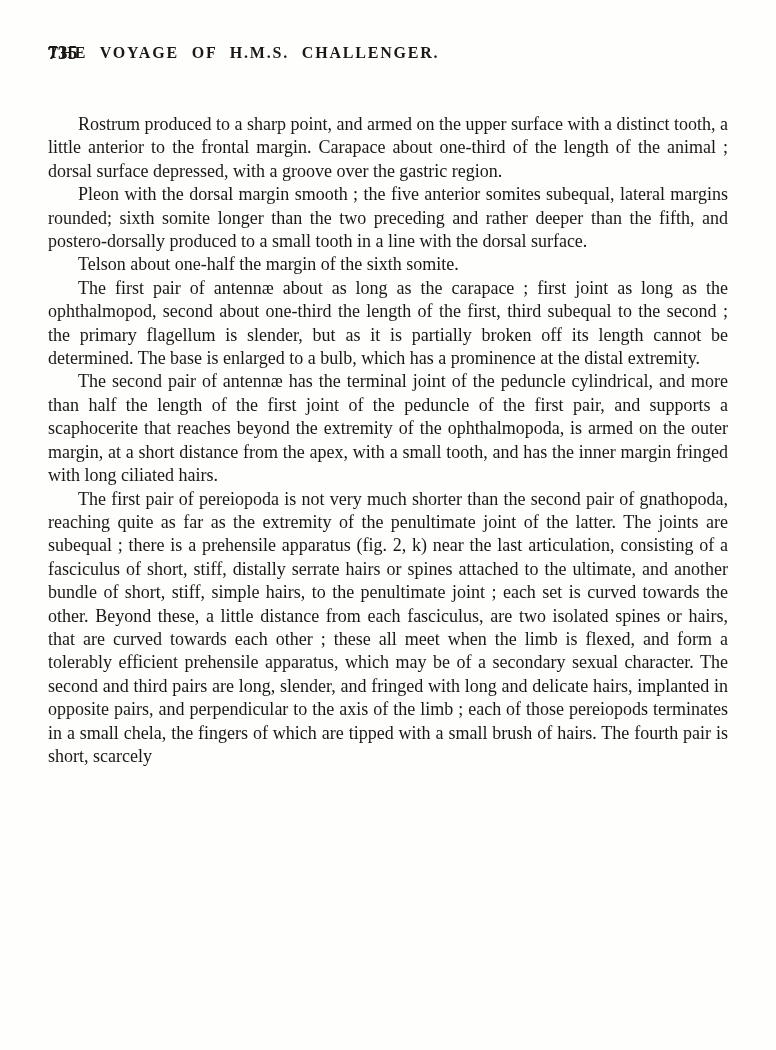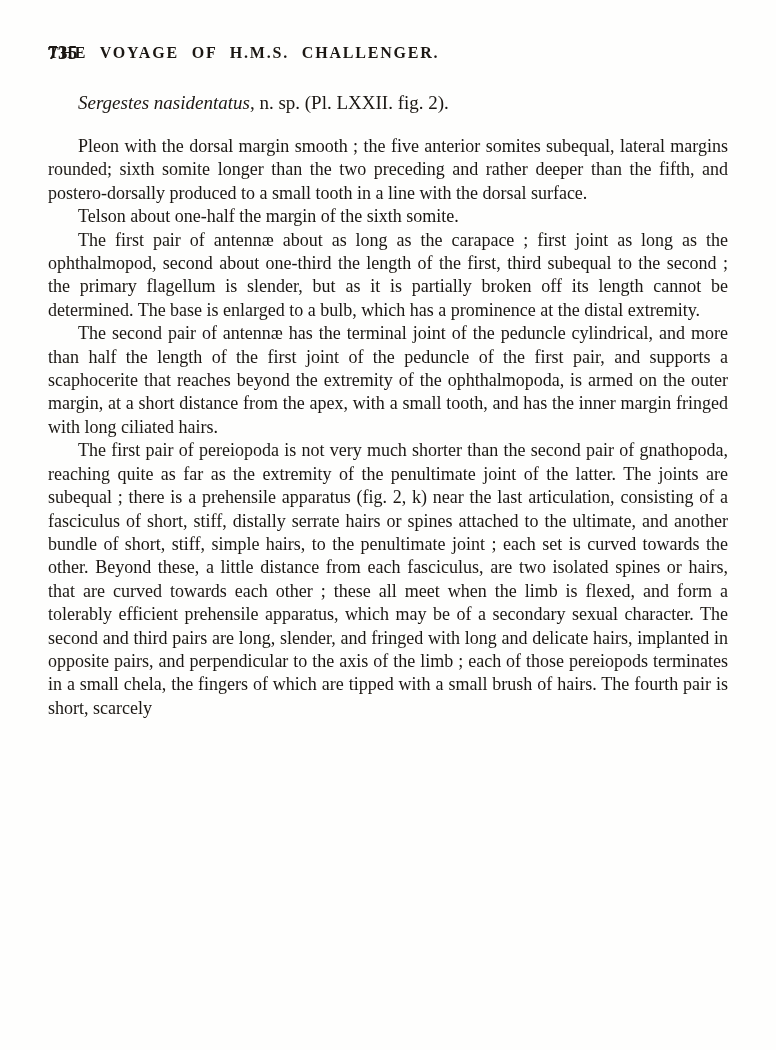--- a/index.html
+++ b/index.html
@@ -73,26 +73,24 @@
 
 <div class="page">
 
   <div class="header-row">
     <div class="page-number">735</div>
     <div class="running-title">THE VOYAGE OF H.M.S. CHALLENGER.</div>
   </div>
 
   <div class="content">
 
-    <p class="species-heading">
-      <span class="species-name">Sergestes nasidentatus</span><span>, n. sp. (Pl. LXXII. fig. 2).</span>
-    </p>
 
     <div class="body-text">
 
+    <p class="para">Rostrum produced to a sharp point, and armed on the upper surface with a distinct tooth, a little anterior to the frontal margin.  Carapace about one-third of the length of the animal ; dorsal surface depressed, with a groove over the gastric region.</p>
         <p class="para">Pleon with the dorsal margin smooth ; the five anterior somites subequal, lateral margins rounded; sixth somite longer than the two preceding and rather deeper than the fifth, and postero-dorsally produced to a small tooth in a line with the dorsal surface.</p>
         <p class="para">Telson about one-half the margin of the sixth somite.</p>
         <p class="para">The first pair of antennæ about as long as the carapace ; first joint as long as the ophthalmopod, second about one-third the length of the first, third subequal to the second ; the primary flagellum is slender, but as it is partially broken off its length cannot be determined.  The base is enlarged to a bulb, which has a prominence at the distal extremity.</p>
         <p class="para">The second pair of antennæ has the terminal joint of the peduncle cylindrical, and more than half the length of the first joint of the peduncle of the first pair, and supports a scaphocerite that reaches beyond the extremity of the ophthalmopoda, is armed on the outer margin, at a short distance from the apex, with a small tooth, and has the inner margin fringed with long ciliated hairs.</p>
         <p class="para">The first pair of pereiopoda is not very much shorter than the second pair of gnathopoda, reaching quite as far as the extremity of the penultimate joint of the latter.  The joints are subequal ; there is a prehensile apparatus (fig. 2, k) near the last articulation, consisting of a fasciculus of short, stiff, distally serrate hairs or spines attached to the ultimate, and another bundle of short, stiff, simple hairs, to the penultimate joint ; each set is curved towards the other.  Beyond these, a little distance from each fasciculus, are two isolated spines or hairs, that are curved towards each other ; these all meet when the limb is flexed, and form a tolerably efficient prehensile apparatus, which may be of a secondary sexual character.  The second and third pairs are long, slender, and fringed with long and delicate hairs, implanted in opposite pairs, and perpendicular to the axis of the limb ; each of those pereiopods terminates in a small chela, the fingers of which are tipped with a small brush of hairs.  The fourth pair is short, scarcely</p>
       </div>
 
   </div>
 
 </div>

